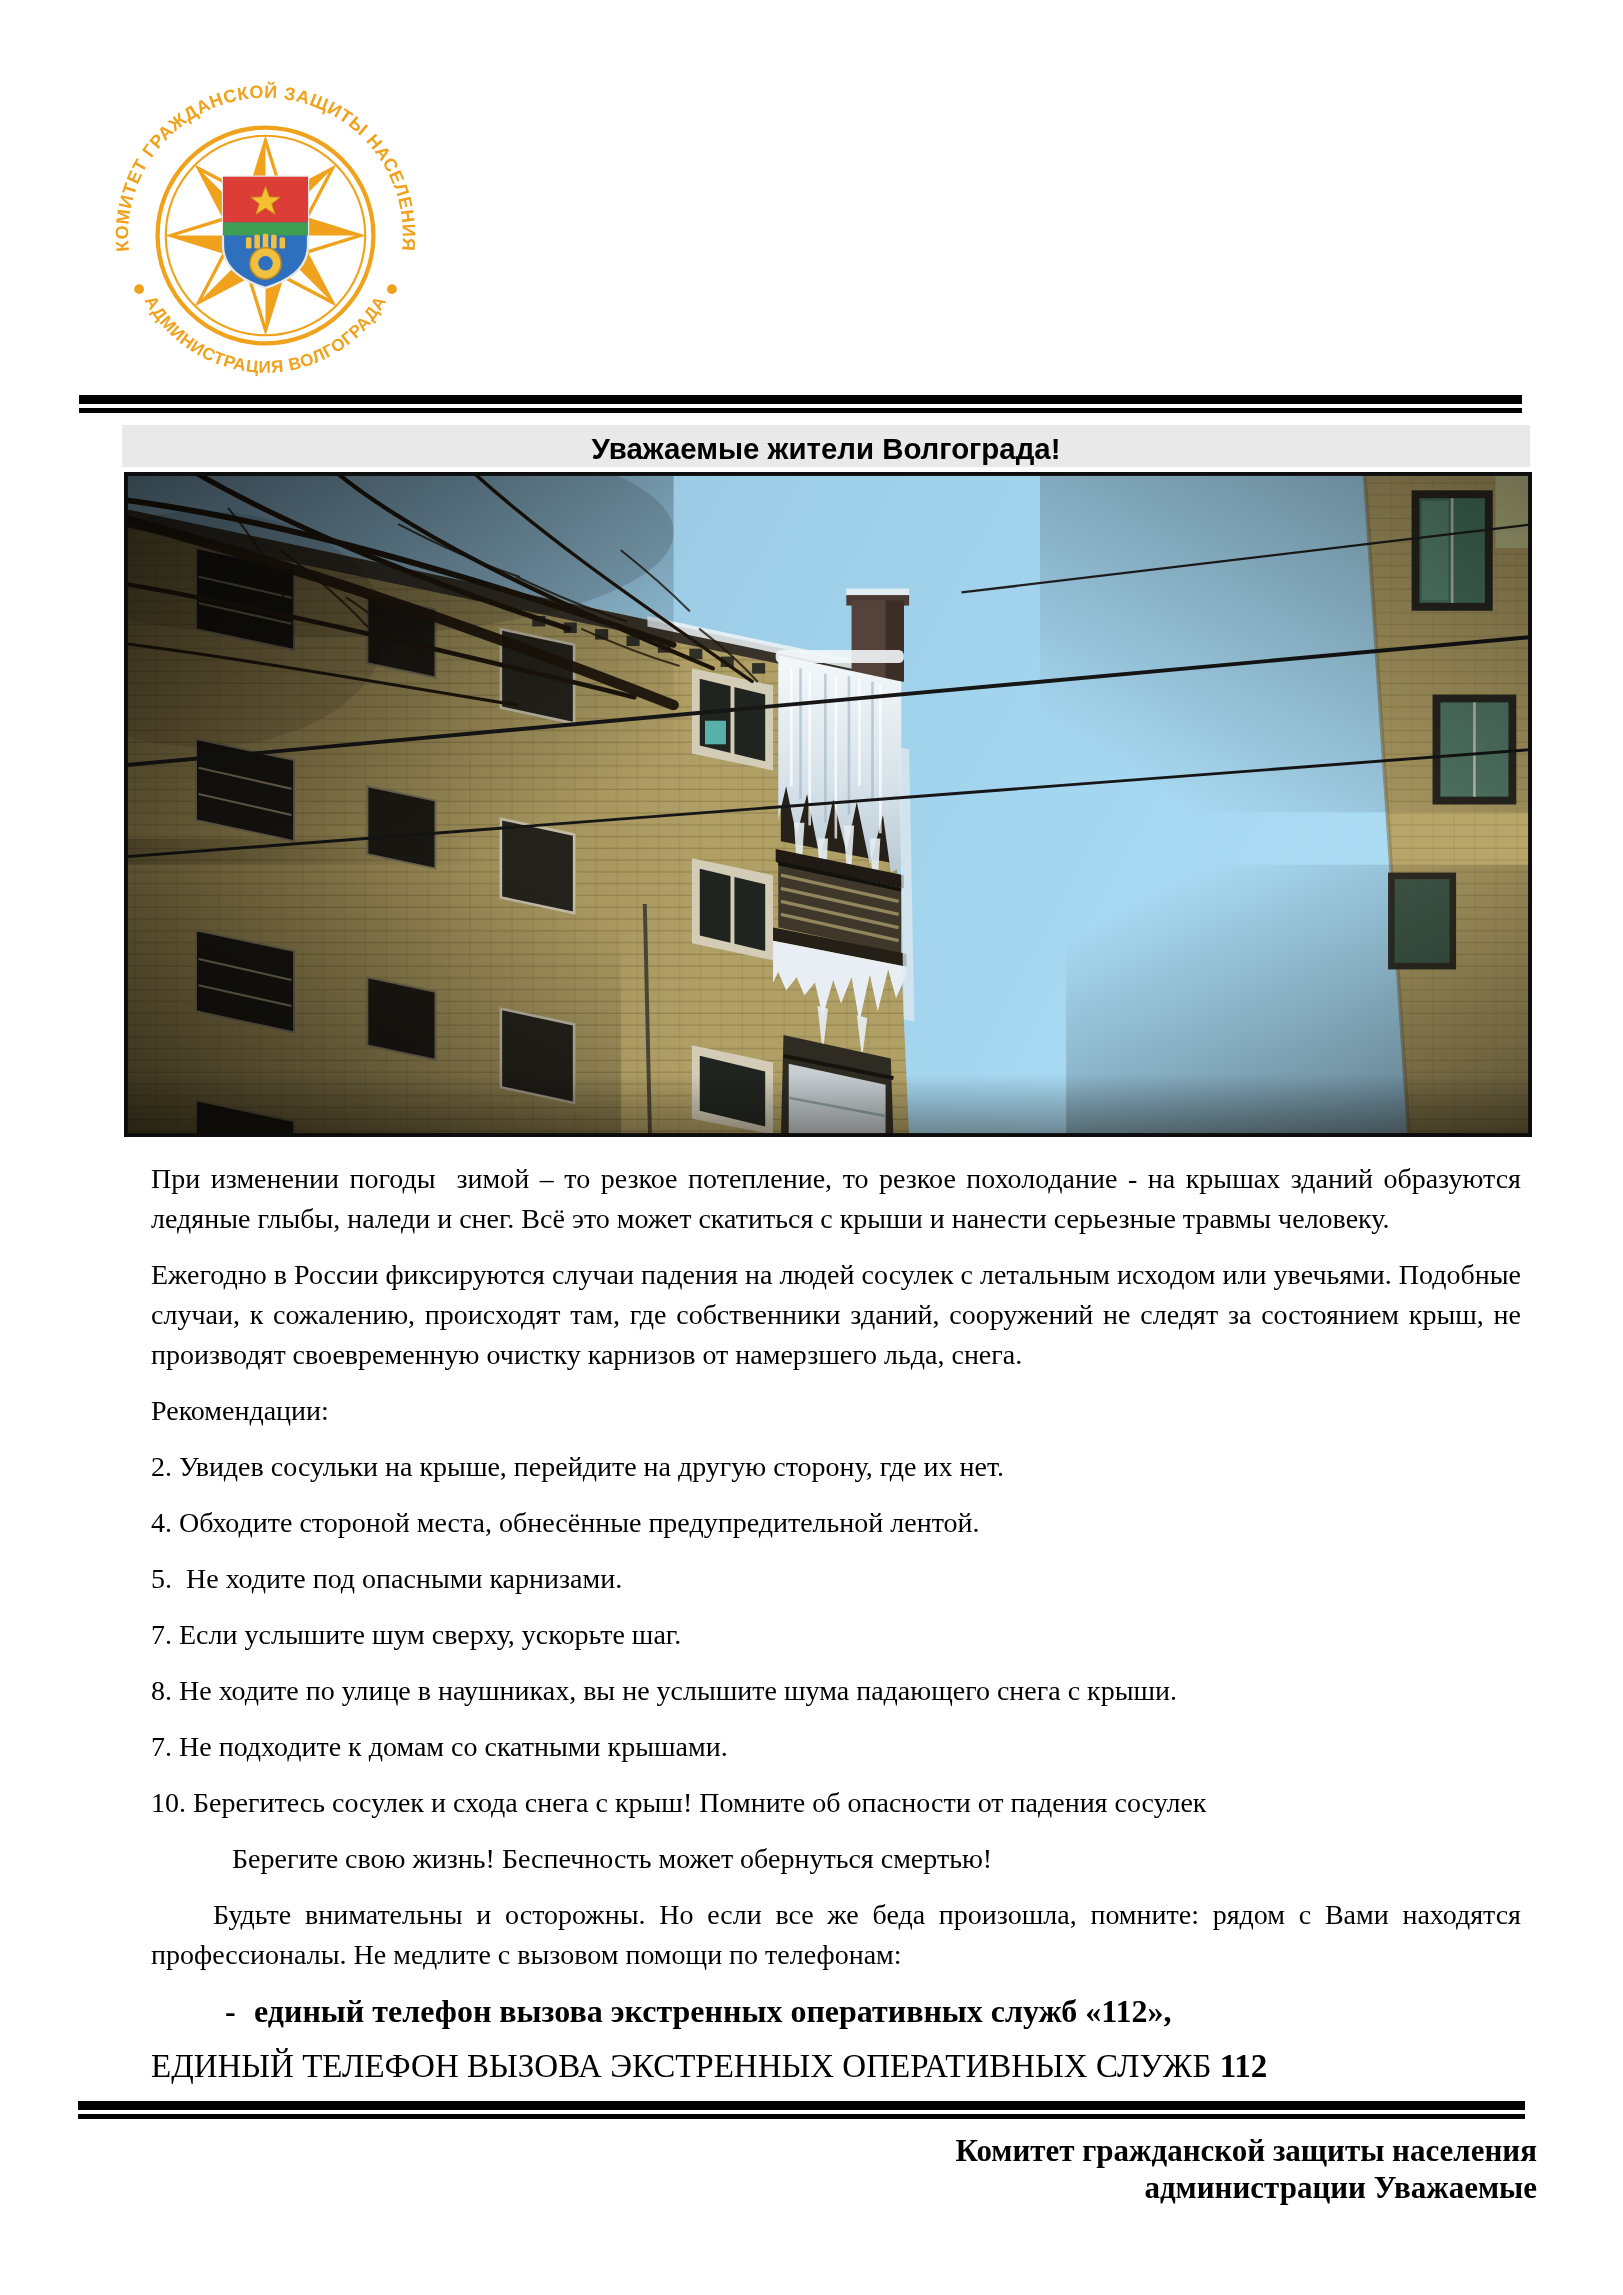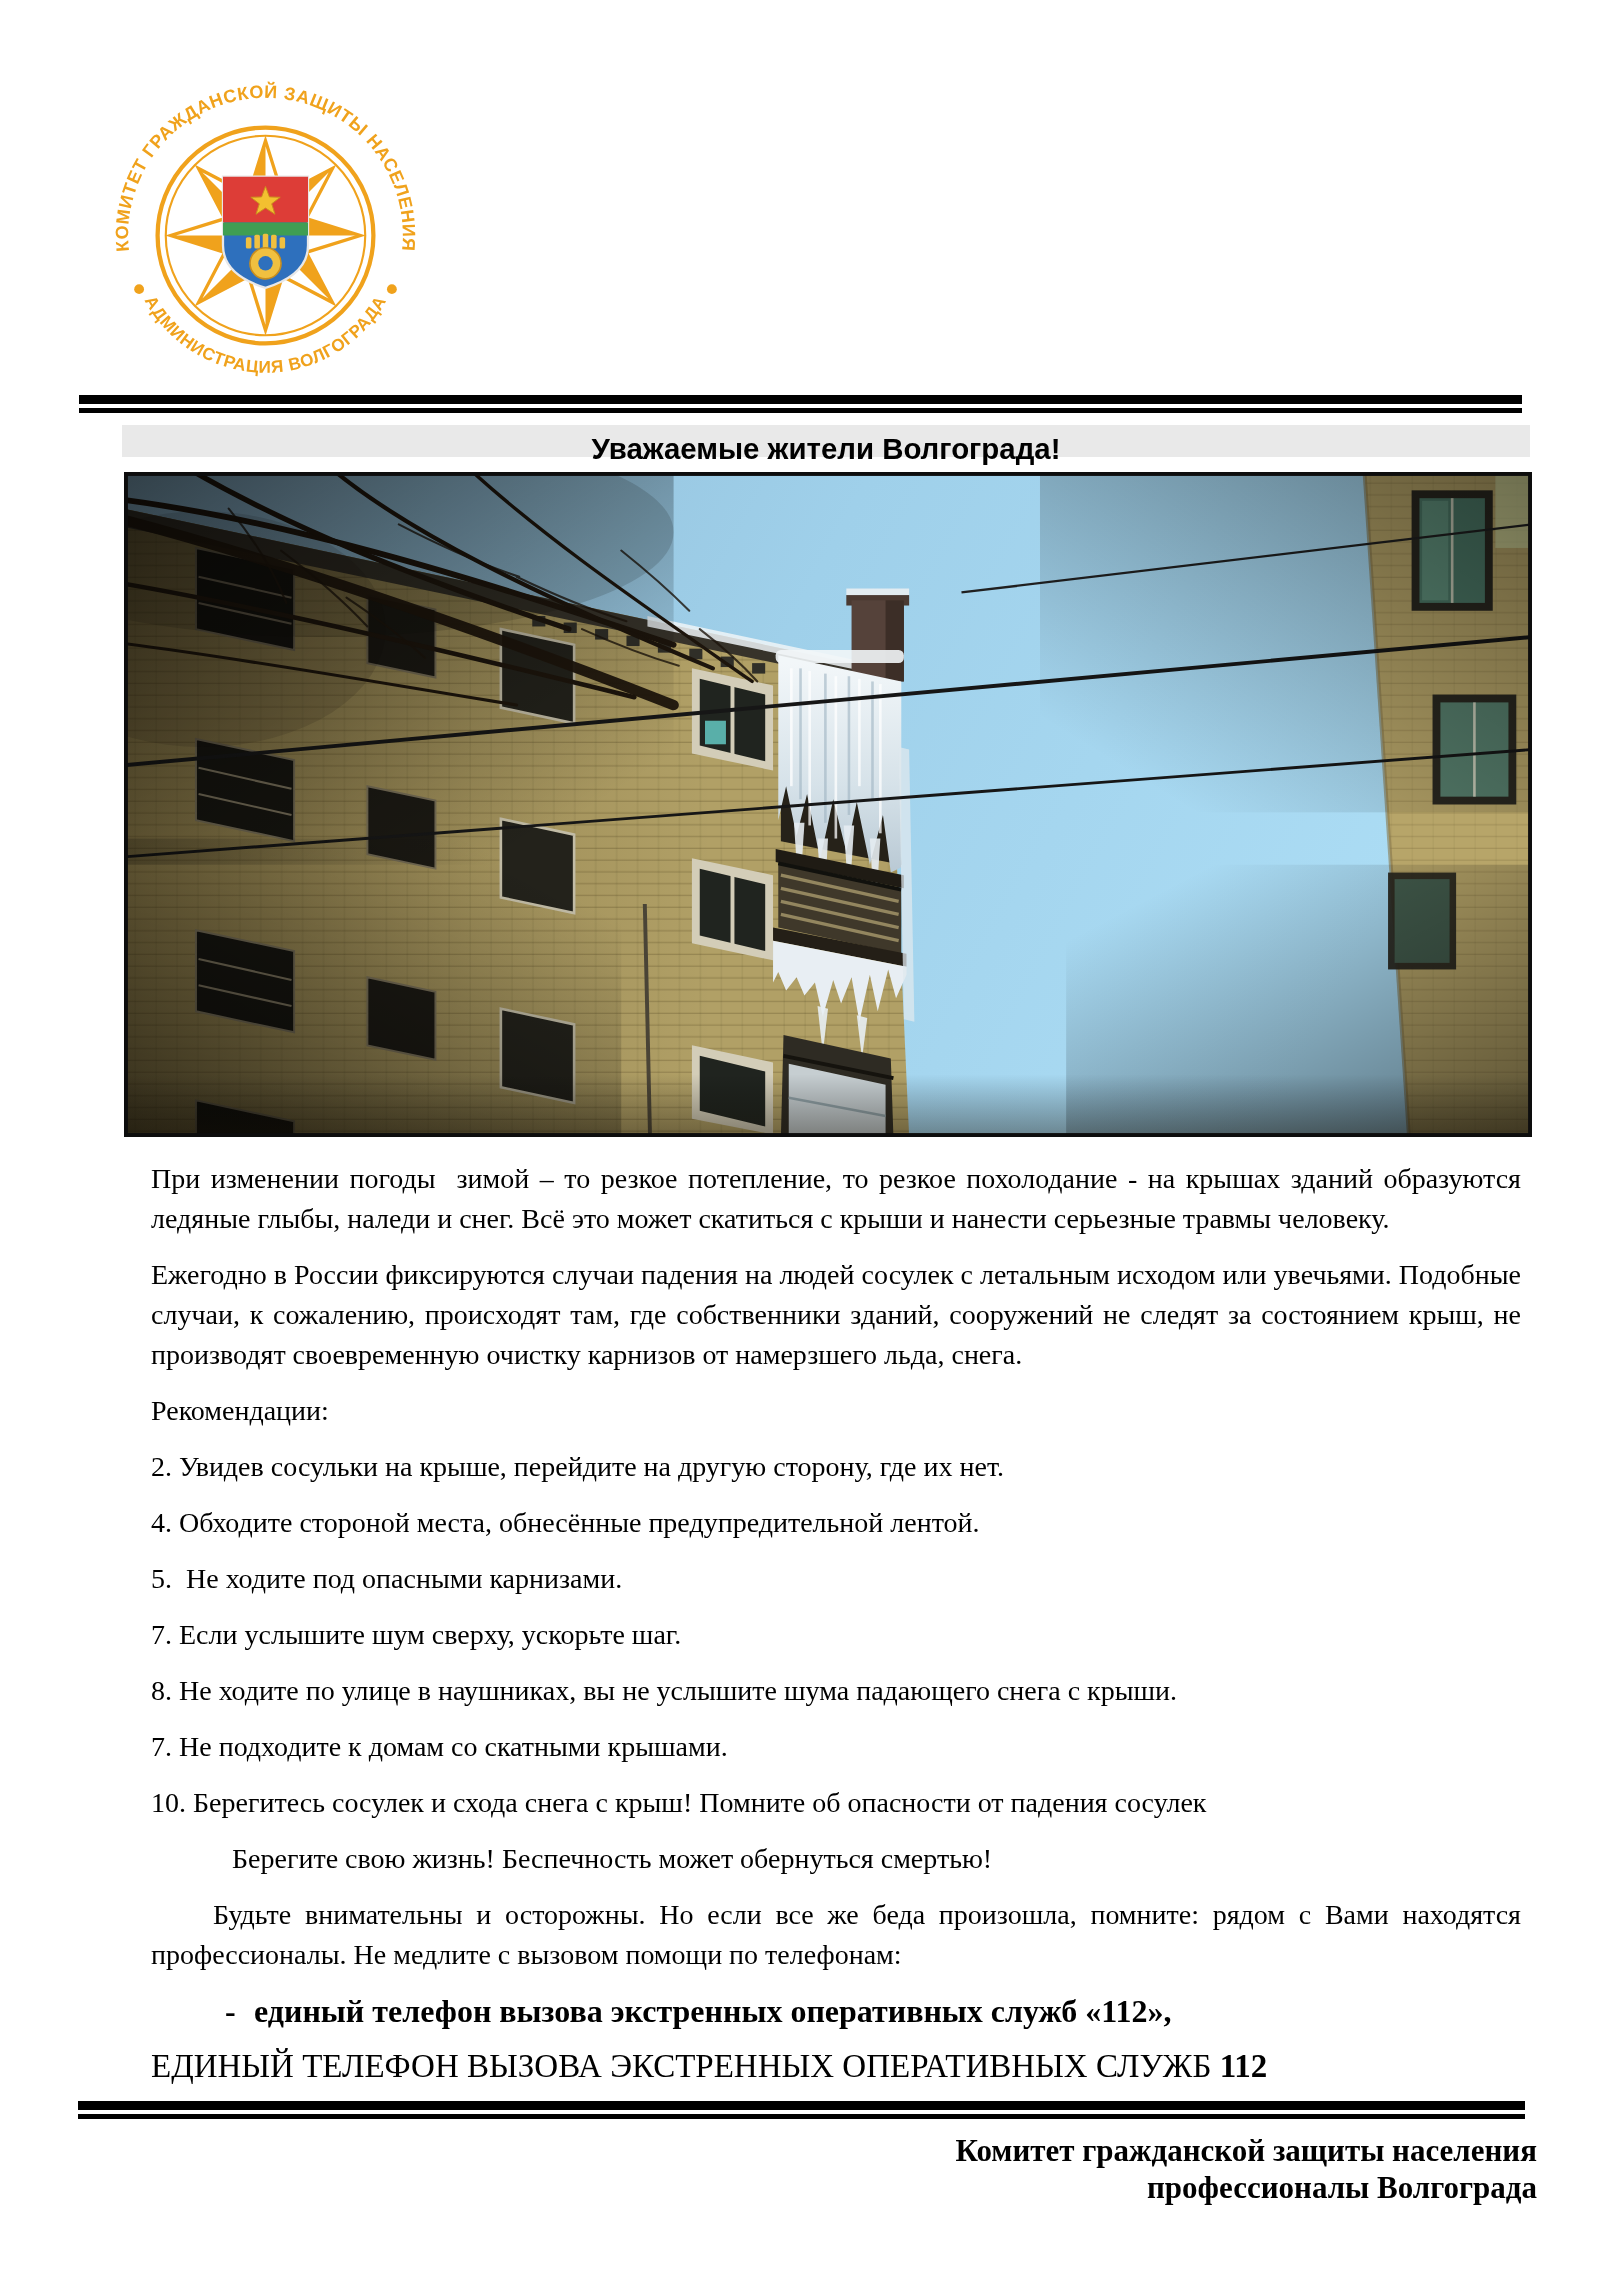--- a/index.html
+++ b/index.html
@@ -12,21 +12,21 @@
   .title-block{position:absolute;left:406px;top:164px;width:1152px;text-align:center;
       font-family:"Liberation Sans",sans-serif;font-weight:700;font-size:61px;line-height:89px;
       color:var(--title_red,#e81717);letter-spacing:-0.7px;}
   
   .divider{left:79px;width:1443px;}
   .divider .b1{height:9.2px;background:var(--divider_black,#000);}
   .divider .b2{height:5.2px;background:var(--divider_black,#000);margin-top:3.9px;}
   .divider-top{position:absolute;top:395px;}
   .divider-bottom{margin:6.5px 0 0 -57px;width:1447px;}
   
-  .banner{position:absolute;left:122px;top:425px;width:1408px;height:32px;
+  .banner{position:absolute;left:122px;top:425px;width:1408px;height:42px;
       background:var(--banner_bg,#e9e9e9);text-align:center;
       font-family:"Liberation Sans",sans-serif;font-weight:700;font-size:29.4px;line-height:48px;}
   
   .photo{position:absolute;left:124px;top:472px;width:1408px;height:665px;background:#9ecde8;}
   .photo svg{display:block;width:100%;height:100%;}
   
   .body-text{position:absolute;left:135px;top:1143px;width:1402px;font-size:28px;line-height:40px;}
   .body-text p{margin:16px;white-space:pre-wrap;}
   .just{text-align:justify;}
   .warning{text-indent:81px;}
@@ -356,18 +356,18 @@
 
     <p class="emergency"><span>ЕДИНЫЙ ТЕЛЕФОН ВЫЗОВА ЭКСТРЕННЫХ ОПЕРАТИВНЫХ СЛУЖБ </span><b>112</b></p>
 
     <div class="divider divider-bottom">
       <div class="b1"></div>
       <div class="b2"></div>
     </div>
 
     <div class="footer">
       <div>Комитет гражданской защиты населения</div>
-      <div>профессионалы Волгограда</div>
+      <div>администрации Уважаемые</div>
     </div>
   </div>
 
 </div>
 
 
 </body></html>

